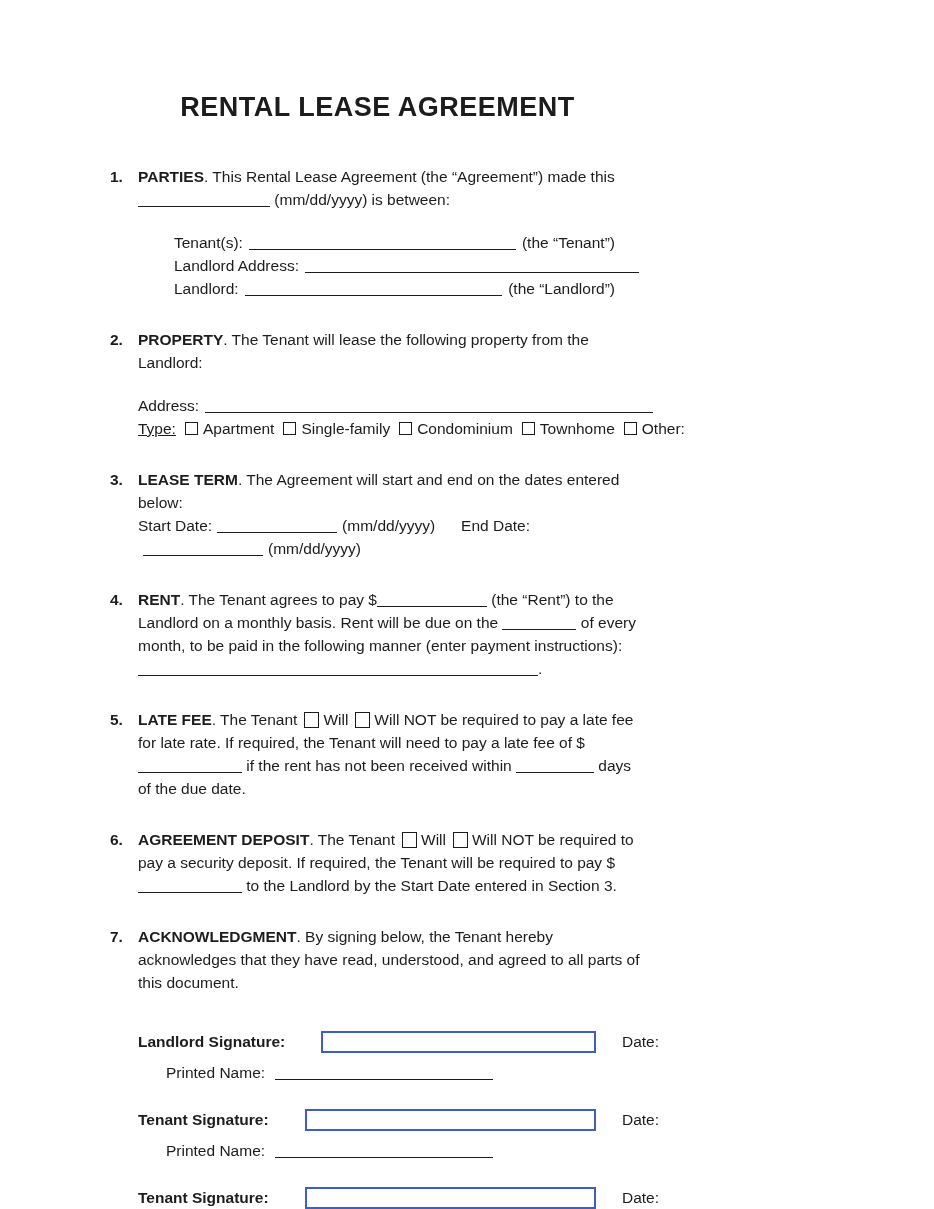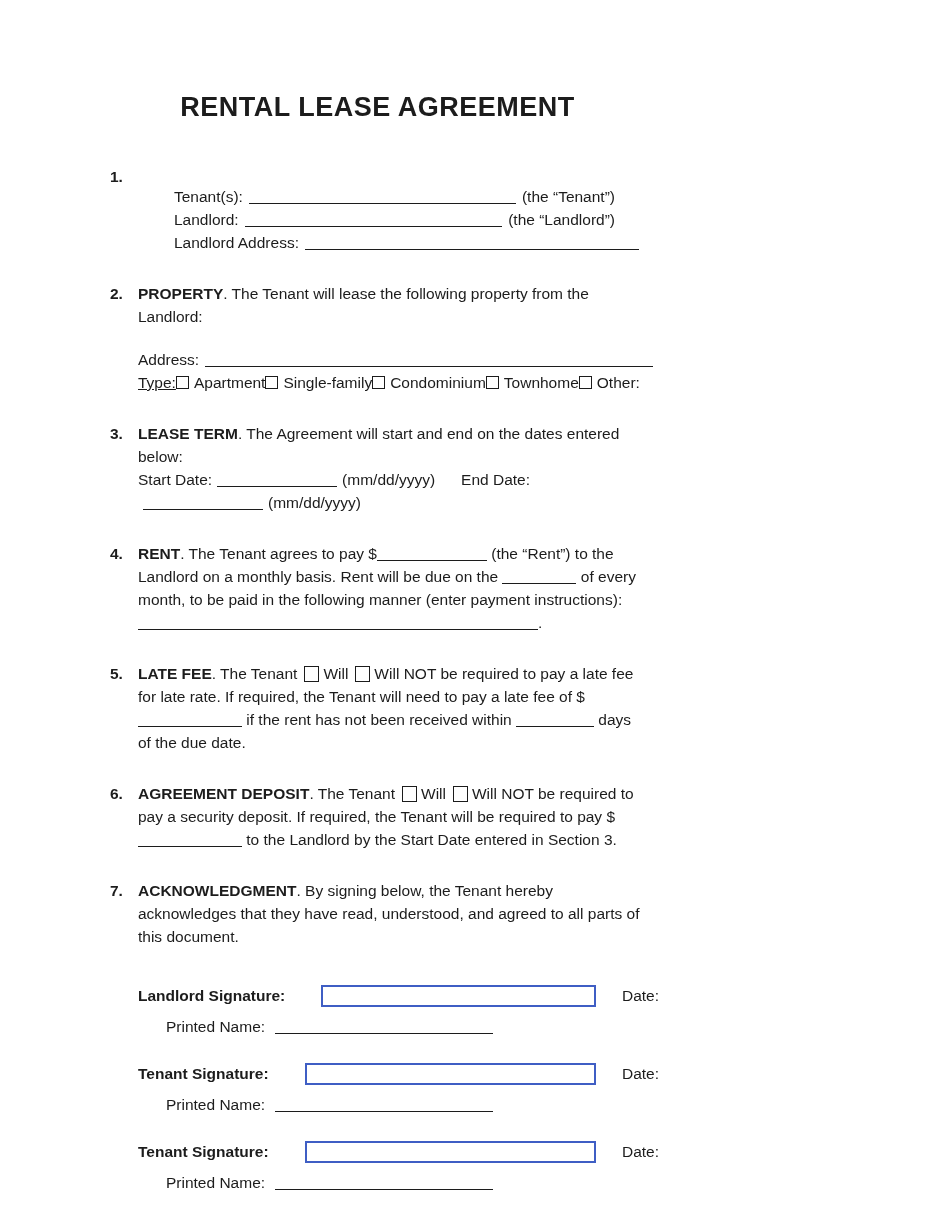--- a/index.html
+++ b/index.html
@@ -41,21 +41,21 @@
 
   
   .cb{
     display:inline-block; width:13px; height:13px; background:#fff;
     border:1.4px solid var(--text-color,#1c1c1c); vertical-align:-1px; margin-right:5px;
   }
   .cb.lg{ width:15px; height:16px; vertical-align:-3px; margin:0 4px 0 7px; }
 
   .typeline{ display:flex; align-items:flex-end; margin-top:0; }
   .typeline .lbl{ white-space:nowrap; flex:none;text-decoration:underline; }
-  .opt{ white-space:nowrap; flex:none; }
+  .opt{ white-space:nowrap; flex:none; margin-left:9px; }
 
   .dateline .spacer{ display:inline-block; width:26px; }
   .dateline .blank{ margin:0 5px; }
 
   
   .signatures{ margin-top:36px; margin-left:28px; }
   .sig-group{ margin-bottom:24px; }
   .sig-row{ display:flex; align-items:center; }
   .sig-left{ flex:0 0 458px; display:flex; align-items:center;gap:34px; }
   .sig-label{ font-weight:bold; white-space:nowrap; flex:none; }
@@ -73,34 +73,38 @@
 </head>
 <body>
 
 <div class="page">
 
   <h1 class="title">RENTAL LEASE AGREEMENT</h1>
 
   <div class="section">
     <span class="sec-num">1.</span>
     <div class="sec-body">
+      <p class="para"><strong>PARTIES</strong><span>. This Rental Lease Agreement (the “Agreement”) made this</span><br>
+        <span class="blank w132"></span>
+        <span>(mm/dd/yyyy) is between:</span>
+      </p>
       <div class="sub inset">
         <div class="fieldline trim">
           <span class="lbl">Tenant(s):</span>
           <span class="blank grow"></span>
           <span class="suffix">(the “Tenant”)</span>
         </div>
+        <div class="fieldline">
+          <span class="lbl">Landlord Address:</span>
+          <span class="blank grow"></span>
+        </div>
         <div class="fieldline trim">
           <span class="lbl">Landlord:</span>
           <span class="blank grow"></span>
           <span class="suffix">(the “Landlord”)</span>
-        </div>
-        <div class="fieldline">
-          <span class="lbl">Landlord Address:</span>
-          <span class="blank grow"></span>
         </div>
       </div>
     </div>
   </div>
 
   <div class="section">
     <span class="sec-num">2.</span>
     <div class="sec-body">
       <p class="para"><strong>PROPERTY</strong><span>. The Tenant will lease the following property from the Landlord:</span></p>
       <div class="sub">

